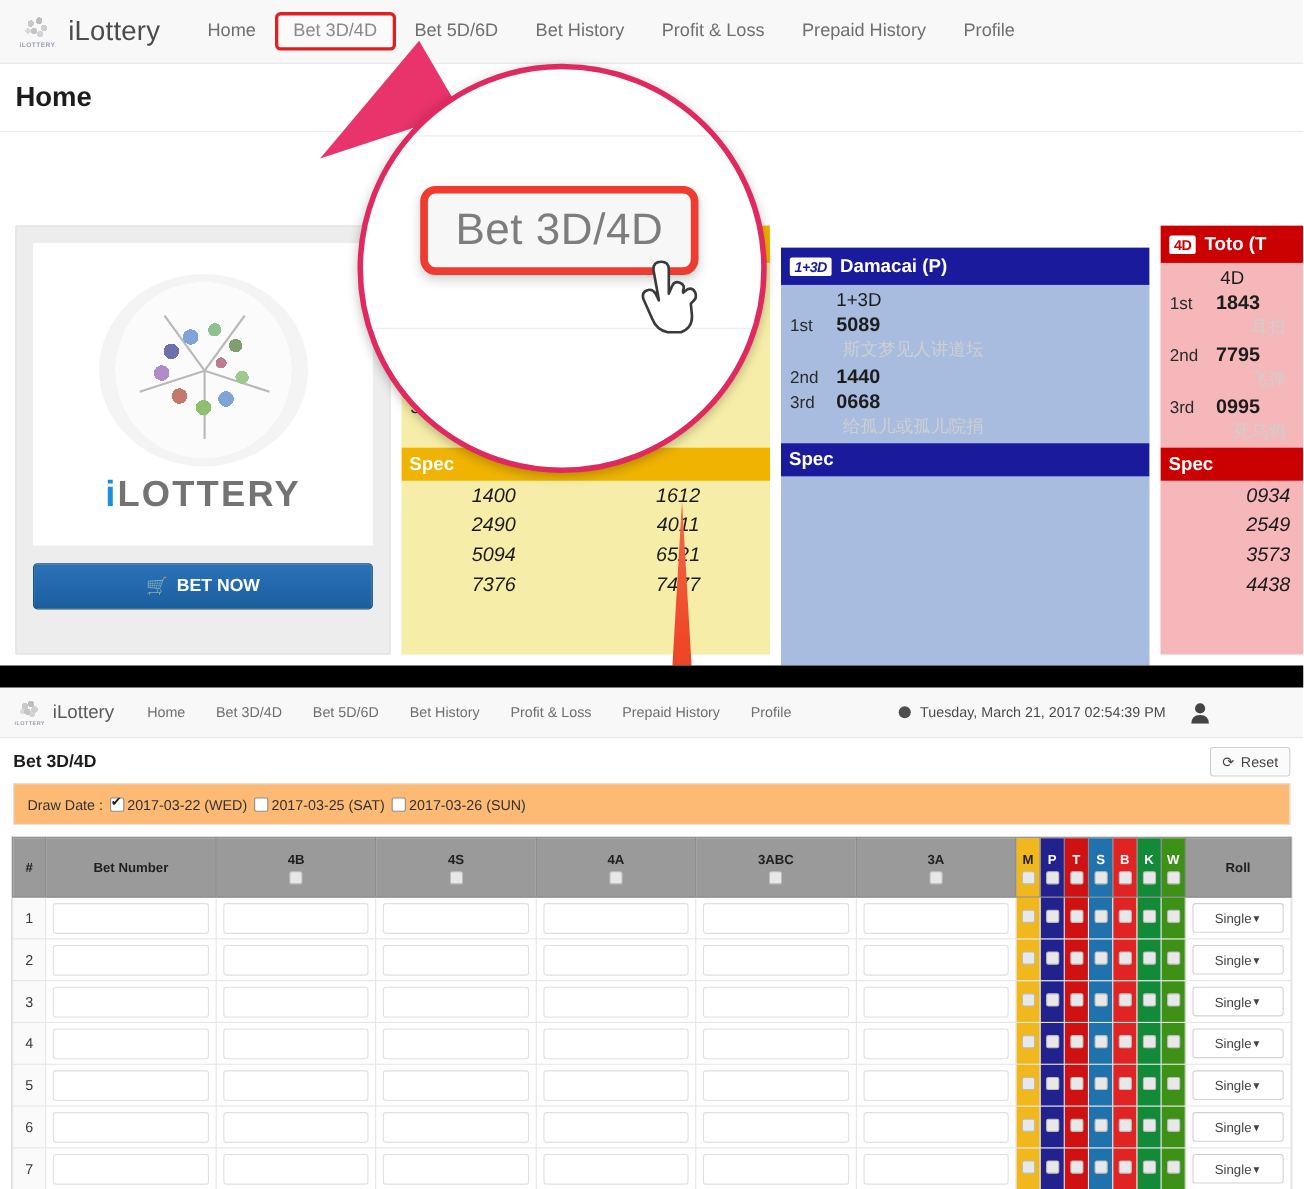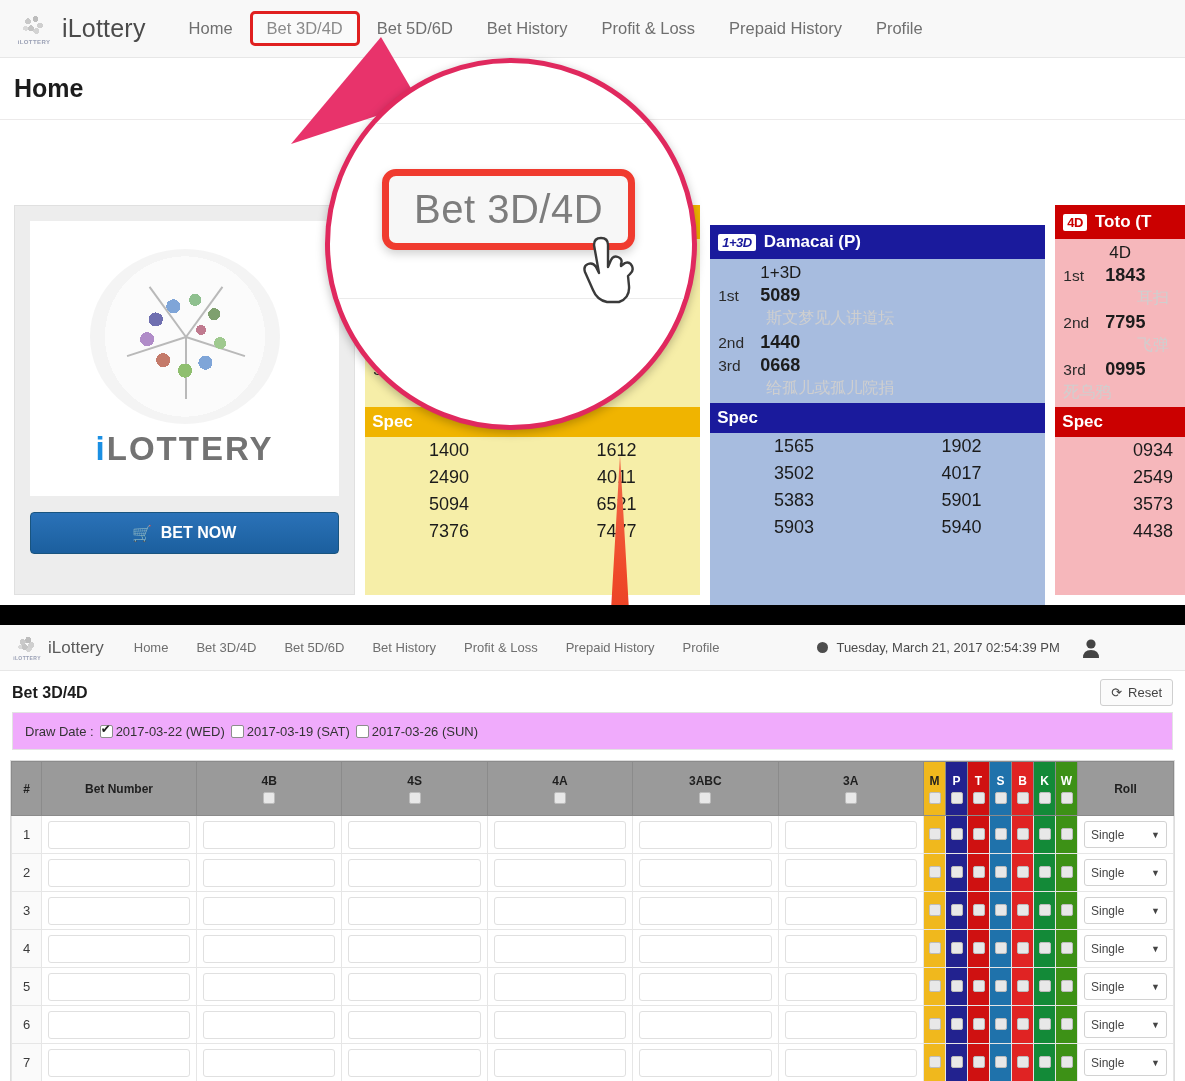--- a/index.html
+++ b/index.html
@@ -141,21 +141,21 @@
   .lotto-card.toto .lsub, .lotto-card.toto .lrow { padding-left: 0; }
   .spec-head {
     height: 30px; color: #fff; font-weight: bold; font-size: 17px;
     display:flex; align-items:center; padding-left: 7px; margin-top: 4px;
   }
   .lotto-card.mag .spec-head { background: #f0b400; }
   .lotto-card.dam .spec-head { background: #1a1a9c; }
   .lotto-card.toto .spec-head { background: #cb0000; }
   .spec-grid { display: grid; grid-template-columns: 1fr 1fr; font-size: 18px; color:#1b1b1b; }
   .lotto-card.toto .spec-grid { grid-template-columns: 1fr; }
-  .spec-grid div { text-align: center; padding: 3px 0; }
+  .spec-grid div { text-align: center; padding: 3px 0; font-style: italic; }
   .lotto-card.toto .spec-grid div { text-align: right; padding-right: 12px; }
 
   
   .magnifier {
     position: absolute; left: 325px; top: 58px; width: 372px; height: 372px;
     border-radius: 50%; background: #ffffff; border: 5px solid #e0295e;
     box-shadow: 0 3px 10px rgba(0,0,0,.25); overflow: hidden; z-index: 40;
   }
   .mag-strip-top { position:absolute; left:0; top: 60px; width: 100%; height: 1px; background:#ebebeb; }
   .mag-strip-bot { position:absolute; left:0; top: 235px; width: 100%; height: 1px; background:#ebebeb; }
@@ -192,21 +192,21 @@
   .dot-ic { width: 11px; height: 11px; border-radius:50%; background:#4d4d4d; display:inline-block; }
   .user-ic { margin-left: 22px; }
 
   .bot-head { display:flex; align-items:center; justify-content: space-between; padding: 8px 12px 6px 12px; }
   .bot-title { font-size: 16px; font-weight: bold; color: #1c1c1c; }
   .reset-btn {
     border: 1px solid #cfcfcf; background: #fbfbfb; border-radius: 3px;
     font-size: 13px; color: #444; padding: 5px 10px; display:flex; align-items:center; gap:6px;
   }
   .draw-bar {
-    margin: 0 12px; background: #f0abfc; border: 1px solid #e3e3e3; height: 38px;
+    margin: 0 12px; background: #fdba74; border: 1px solid #e3e3e3; height: 38px;
     display:flex; align-items:center; padding: 0 12px; font-size: 13px; color:#333;
     justify-content: space-between;
   }
   .draw-left { display:flex; align-items:center; gap: 0; }
   .cb { width: 13px; height: 13px; border: 1px solid #8d8d8d; background:#fff; display:inline-block;
         margin: 0 3px 0 6px; vertical-align: -2px; border-radius: 2px; position: relative; }
   .cb.checked { background: #fff; }
   .cb.checked::after {
     content: '✔'; position:absolute; left: 0px; top: -4px; font-size: 12px; color: #1c1c1c;
   }
@@ -222,21 +222,21 @@
   table.bet th .th-in { display:flex; flex-direction:column; align-items:center; justify-content:center; gap:4px; }
   table.bet td { border: 1px solid #e6e6e6; padding: 4px 6px; height: 38px; }
   td.rownum { background:#fafafa; text-align:center; font-size: 13px; color:#3a3a3a; width: 30px; padding:0; }
   .inp { width: 100%; height: 28px; border: 1px solid #e0e0e0; border-radius: 3px; background:#fff; }
   .mini-cb { width: 12px; height: 12px; background: #e8e8e8; border: 1px solid #bcbcbc; display:inline-block; border-radius:2px; }
   th.clr, td.clr { width: 22px; padding: 0 !important; text-align:center; border-left: 1px solid rgba(255,255,255,.25); border-right: 1px solid rgba(255,255,255,.25); }
   th.clr { border-top: none; border-bottom: none; }
   .clr-label { color: #fff; font-weight: bold; font-size: 12px; }
   .sel {
     width: 100%; height: 27px; border: 1px solid #d2d2d2; border-radius: 3px; background:#fff;
-    display:flex; align-items:center; justify-content: space-between; padding: 0 6px;
+    display:flex; align-items:center; justify-content: center; padding: 0 6px;
     font-size: 12px; color: #444;
   }
   th.roll-h { width: 96px; }
   th.num-h { }
   th.bn-h { width: 155px; }
   th.idx-h { width: 30px; }
 </style>
 </head>
 <body>
 
@@ -336,30 +336,20 @@
             <span class="pos">2nd</span>
             <span class="num">1440</span>
           </div>
           <div class="lrow">
             <span class="pos">3rd</span>
             <span class="num">0668</span>
           </div>
           <div class="lsub">给孤儿或孤儿院捐</div>
         </div>
         <div class="spec-head">Spec</div>
-        <div class="spec-grid">
-          <div>1565</div>
-          <div>1902</div>
-          <div>3502</div>
-          <div>4017</div>
-          <div>5383</div>
-          <div>5901</div>
-          <div>5903</div>
-          <div>5940</div>
-        </div>
       </div>
 
       <div class="lotto-card toto">
         <div class="lotto-head">
           <span class="badge toto">4D</span>
           <span>Toto (T</span>
         </div>
         <div class="lotto-rows">
           <div class="lrow center">
             <span>4D</span>
@@ -371,21 +361,21 @@
           <div class="lsub" style="padding-left:0;text-align:right;padding-right:8px">耳扫</div>
           <div class="lrow">
             <span class="pos">2nd</span>
             <span class="num">7795</span>
           </div>
           <div class="lsub" style="padding-left:0;text-align:right;padding-right:8px">飞弹</div>
           <div class="lrow">
             <span class="pos">3rd</span>
             <span class="num">0995</span>
           </div>
-          <div class="lsub" style="padding-left:0;padding-right:8px">死乌鸦</div>
+          <div class="lsub" style="padding-left:0;text-align:right;padding-right:8px">死乌鸦</div>
         </div>
         <div class="spec-head">Spec</div>
         <div class="spec-grid">
           <div>0934</div>
           <div>2549</div>
           <div>3573</div>
           <div>4438</div>
         </div>
       </div>
     </div>
@@ -451,21 +441,21 @@
         <span>Reset</span>
       </div>
     </div>
 
     <div class="draw-bar">
       <div class="draw-left">
         <span>Draw Date :</span>
         <span class="cb checked"></span>
         <span>2017-03-22 (WED)</span>
         <span class="cb"></span>
-        <span>2017-03-19 (SAT)</span>
+        <span>2017-03-25 (SAT)</span>
         <span class="cb"></span>
         <span>2017-03-26 (SUN)</span>
       </div>
     </div>
 
     <div class="bet-table-wrap">
       <table class="bet">
         <thead>
           <tr>
             <th class="idx-h">#</th>

